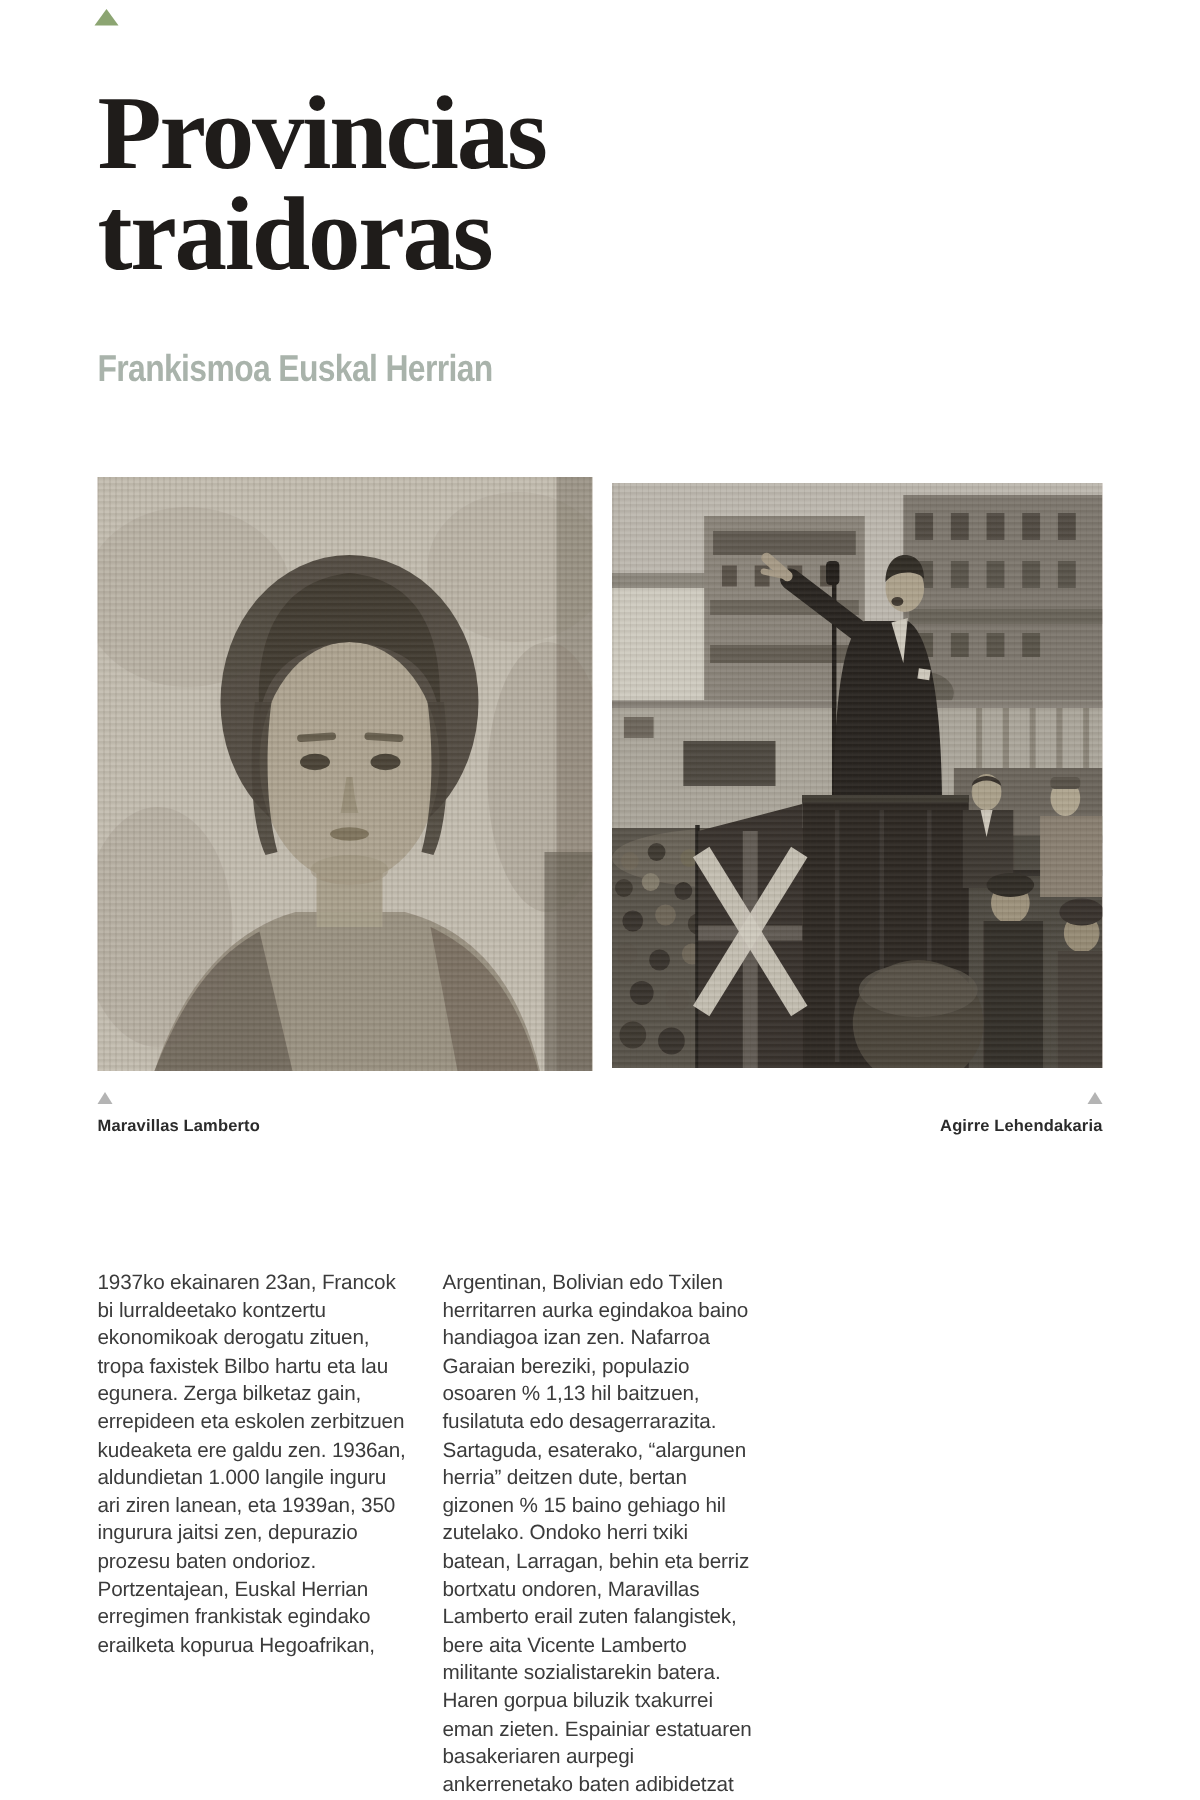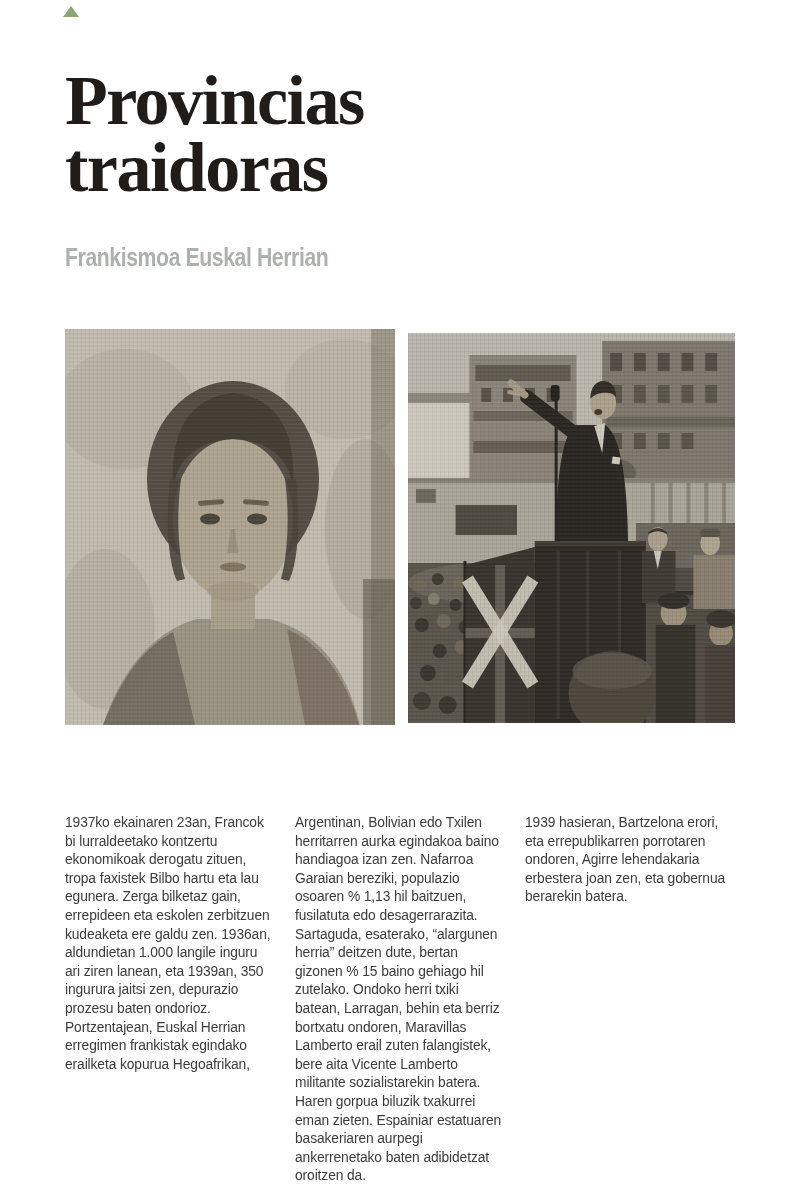--- a/index.html
+++ b/index.html
@@ -1,18 +1,18 @@
 <!DOCTYPE html>
 <html><head>
 <meta charset="utf-8">
 <style>
   * { margin:0; padding:0; box-sizing:border-box; }
   html,body { width:800px; height:1200px; background:#ffffff;
               font-family:"Liberation Sans","DejaVu Sans",sans-serif; }
-  .page { position:relative; width:800px; height:1200px; padding:15px 65px; overflow:hidden; background:#fff; }
+  .page { position:relative; width:800px; height:1200px; padding:4px 65px; overflow:hidden; background:#fff; }
 
   .corner-tri { position:absolute; left:63px; top:6px; width:0; height:0;
     border-left:8px solid transparent; border-right:8px solid transparent;
     border-bottom:11px solid #8CA572; }
 
   h1.title { margin-top:52px; width:560px;
     font-family:"Liberation Serif","DejaVu Serif",serif; font-weight:700;
     font-size:70px; line-height:67px; letter-spacing:-1.5px; color:#1F1C1A; }
 
   h2.subtitle { margin-top:42px; font-size:25px; line-height:29px; font-weight:700;
@@ -204,26 +204,35 @@
         <ellipse cx="316" cy="286" rx="15" ry="9" fill="#332e29"></ellipse>
         <rect x="300" y="312" width="30" height="78" fill="#413c35"></rect>
         <ellipse cx="206" cy="360" rx="44" ry="42" fill="#474239"></ellipse>
         <ellipse cx="206" cy="338" rx="40" ry="18" fill="#59544a" opacity="0.8"></ellipse>
       </svg>
       <div class="grain"></div>
     </figure>
 
   </div>
 
+  <div class="captions">
+    <div class="cap left">
+      <span class="tri"></span>
+      <div class="cap-text">Maravillas Lamberto</div>
+    </div>
+    <div class="cap right">
+      <span class="tri"></span>
+      <div class="cap-text">Agirre Lehendakaria</div>
+    </div>
+  </div>
 
   <main class="columns">
     <div class="col">
       <p>1937ko ekainaren 23an, Francok bi lurraldeetako kontzertu ekonomikoak derogatu zituen, tropa faxistek Bilbo hartu eta lau egunera. Zerga bilketaz gain, errepideen eta eskolen zerbitzuen kudeaketa ere galdu zen. 1936an, aldundietan 1.000 langile inguru ari ziren lanean, eta 1939an, 350 ingurura jaitsi zen, depurazio prozesu baten ondorioz. Portzentajean, Euskal Herrian erregimen frankistak egindako erailketa kopurua Hegoafrikan,</p>
     </div>
     <div class="col">
       <p>Argentinan, Bolivian edo Txilen herritarren aurka egindakoa baino handiagoa izan zen. Nafarroa Garaian bereziki, populazio osoaren % 1,13 hil baitzuen, fusilatuta edo desagerrarazita. Sartaguda, esaterako, “alargunen herria” deitzen dute, bertan gizonen % 15 baino gehiago hil zutelako. Ondoko herri txiki batean, Larragan, behin eta berriz bortxatu ondoren, Maravillas Lamberto erail zuten falangistek, bere aita Vicente Lamberto militante sozialistarekin batera. Haren gorpua biluzik txakurrei eman zieten. Espainiar estatuaren basakeriaren aurpegi ankerrenetako baten adibidetzat oroitzen da.</p>
     </div>
     <div class="col">
-      <p>1939 hasieran, Bartzelona erori, eta errepublikarren porrotaren ondoren, Agirre lehendakaria erbestera joan zen, eta gobernua berarekin batera.</p>
     </div>
   </main>
 
 </div>
 
 </body></html>

